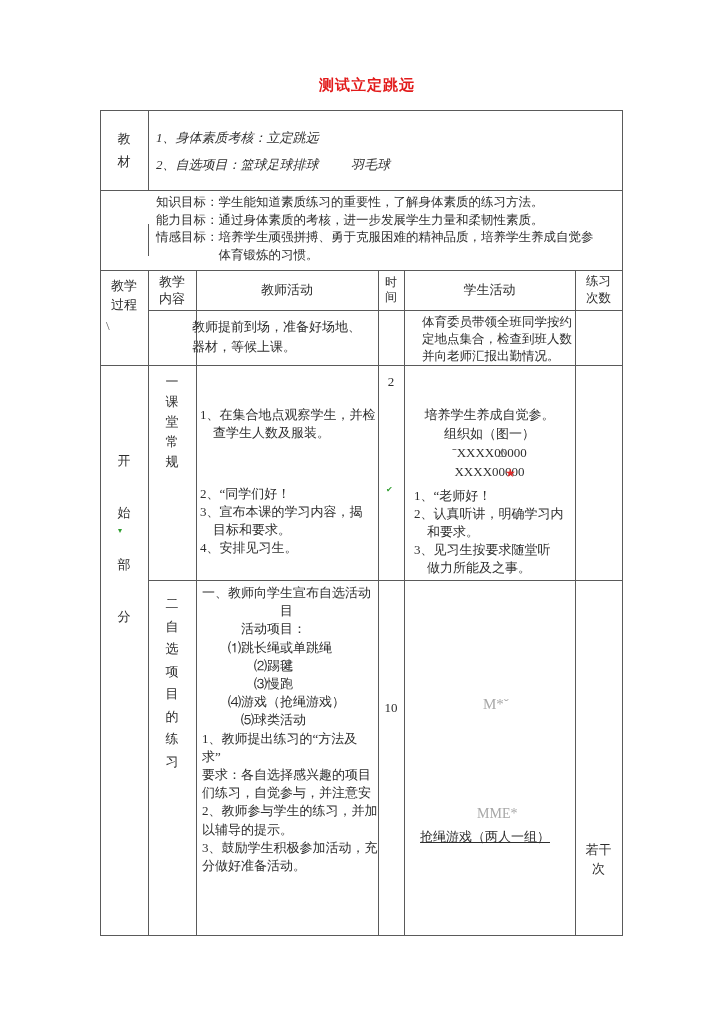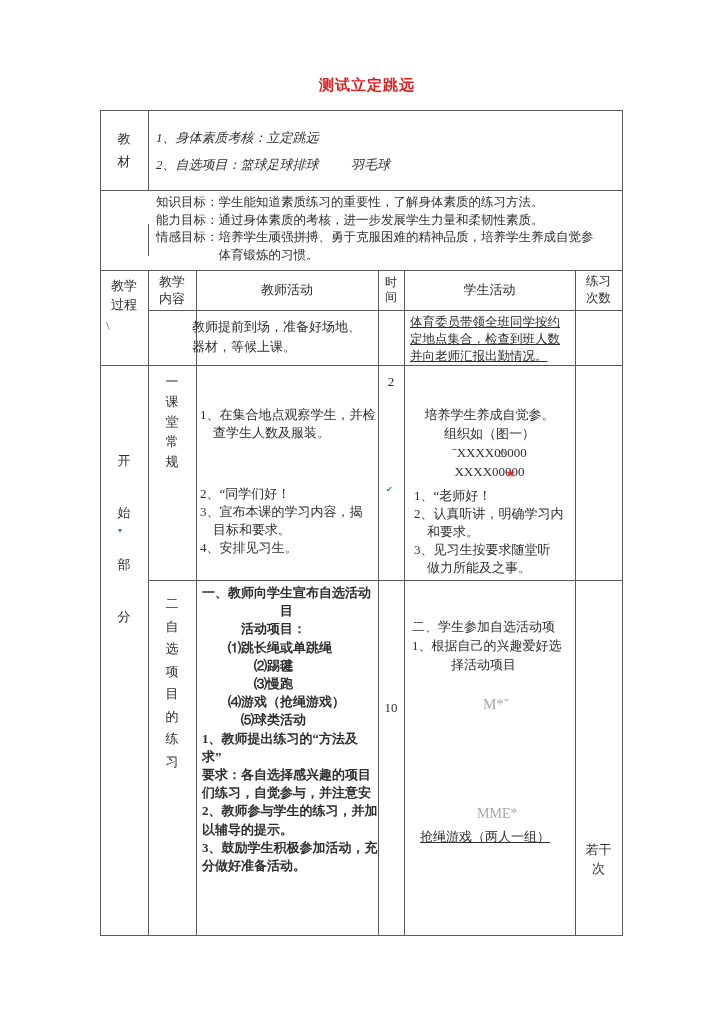--- a/index.html
+++ b/index.html
@@ -24,38 +24,38 @@
   #c-objectives  { left:148px; top:190px; width:474px; height:80px;  padding:4px 0 0 8px; line-height:17.5px; font-size:12.5px; box-sizing:border-box; }
 
   #h-process { left:100px; top:270px; width:48px;  height:95px; padding-top:6px; text-align:center; line-height:19px; box-sizing:border-box; }
   #h-content { left:148px; top:270px; width:48px;  height:40px; line-height:17px; }
   #h-teacher { left:196px; top:270px; width:182px; height:40px; }
   #h-time    { left:378px; top:270px; width:26px;  height:40px; line-height:15px; font-size:12px; }
   #h-student { left:404px; top:270px; width:171px; height:40px; }
   #h-count   { left:575px; top:270px; width:47px;  height:40px; line-height:17px; font-size:12.5px; }
 
   #r4-teacher { left:190px; top:310px; width:186px; height:55px; padding:7px 0 0 2px; line-height:20px; box-sizing:border-box; }
-  #r4-student { left:404px; top:310px; width:171px; height:55px; padding:4px 0 0 6px; line-height:17px; font-size:12.5px; box-sizing:border-box;text-decoration:underline; }
+  #r4-student { left:404px; top:310px; width:171px; height:55px; padding:4px 0 0 18px; line-height:17px; font-size:12.5px; box-sizing:border-box; }
 
   #c-phase  { left:100px; top:365px; width:48px; height:570px; padding-top:70px; text-align:center; line-height:52px; box-sizing:border-box; }
   #r5-label { left:148px; top:365px; width:48px; height:215px; padding-top:7px; text-align:center; line-height:20px; box-sizing:border-box; }
 
   #r5-teacher { left:196px; top:365px; width:182px; height:215px; }
   .r5t-a { padding:9px 2px 0 4px; line-height:17.5px; white-space:pre-wrap; }
   .r5t-b { position:absolute; top:120px; left:4px; right:2px; line-height:18px; white-space:pre-wrap; }
   #r5-time { left:378px; top:365px; width:26px; height:215px; padding-top:9px; text-align:center; box-sizing:border-box; }
 
   #r5-student { left:404px; top:365px; width:171px; height:215px; }
   .r5s-top { padding-top:8px; text-align:center; line-height:19px; white-space:pre-wrap; }
   .r5s-tri  { position:absolute; left:94px;  top:80px;  font-size:11px; color:#555; }
   .r5s-star { position:absolute; left:101px; top:101px; font-size:12px; color:#e02a2a; }
   .r5s-bottom { position:absolute; top:122px; left:10px; right:2px; line-height:18px; white-space:pre-wrap; }
 
   #r6-label { left:148px; top:580px; width:48px; height:355px; padding-top:13px; text-align:center; line-height:22.5px; box-sizing:border-box; }
-  #r6-teacher { left:196px; top:580px; width:182px; height:355px; padding:4px 0 0 6px; line-height:18.2px; box-sizing:border-box;font-weight:bold; }
+  #r6-teacher { left:196px; top:580px; width:182px; height:355px; padding:4px 0 0 6px; line-height:18.2px; box-sizing:border-box; }
   #r6-time { left:378px; top:580px; width:26px; height:355px; padding-top:120px; text-align:center; box-sizing:border-box; }
 
   #r6-student { left:404px; top:580px; width:171px; height:355px; }
   .r6s-top { padding:5px 0 0 8px; line-height:19px; white-space:pre-wrap; }
   .r6s-a1 { position:absolute; left:79px; top:116px; font-size:15px; color:#a8a8a8; }
   .r6s-a2 { position:absolute; left:73px; top:226px; font-size:14px; color:#a8a8a8; }
   .r6s-bottom { position:absolute; left:16px; top:248px;text-decoration:underline; }
 
   #r6-count { left:575px; top:580px; width:47px; height:355px; padding-top:260px; text-align:center; line-height:19px; box-sizing:border-box; }
 
@@ -175,23 +175,20 @@
 求”
 要求：各自选择感兴趣的项目
 们练习，自觉参与，并注意安
 2、教师参与学生的练习，并加
 以辅导的提示。
 3、鼓励学生积极参加活动，充
 分做好准备活动。</div>
   <div class="cell" id="r6-time">10</div>
 
   <div class="cell" id="r6-student">
-    <div class="r6s-top">二、学生参加自选活动项
-1、根据自己的兴趣爱好选
-　　　择活动项目</div>
     <span class="r6s-a1">M*ˇ</span>
     <span class="r6s-a2">MME*</span>
     <div class="r6s-bottom">抢绳游戏（两人一组）</div>
   </div>
 
   <div class="cell" id="r6-count">若干
 次</div>
 
 </div>
 

